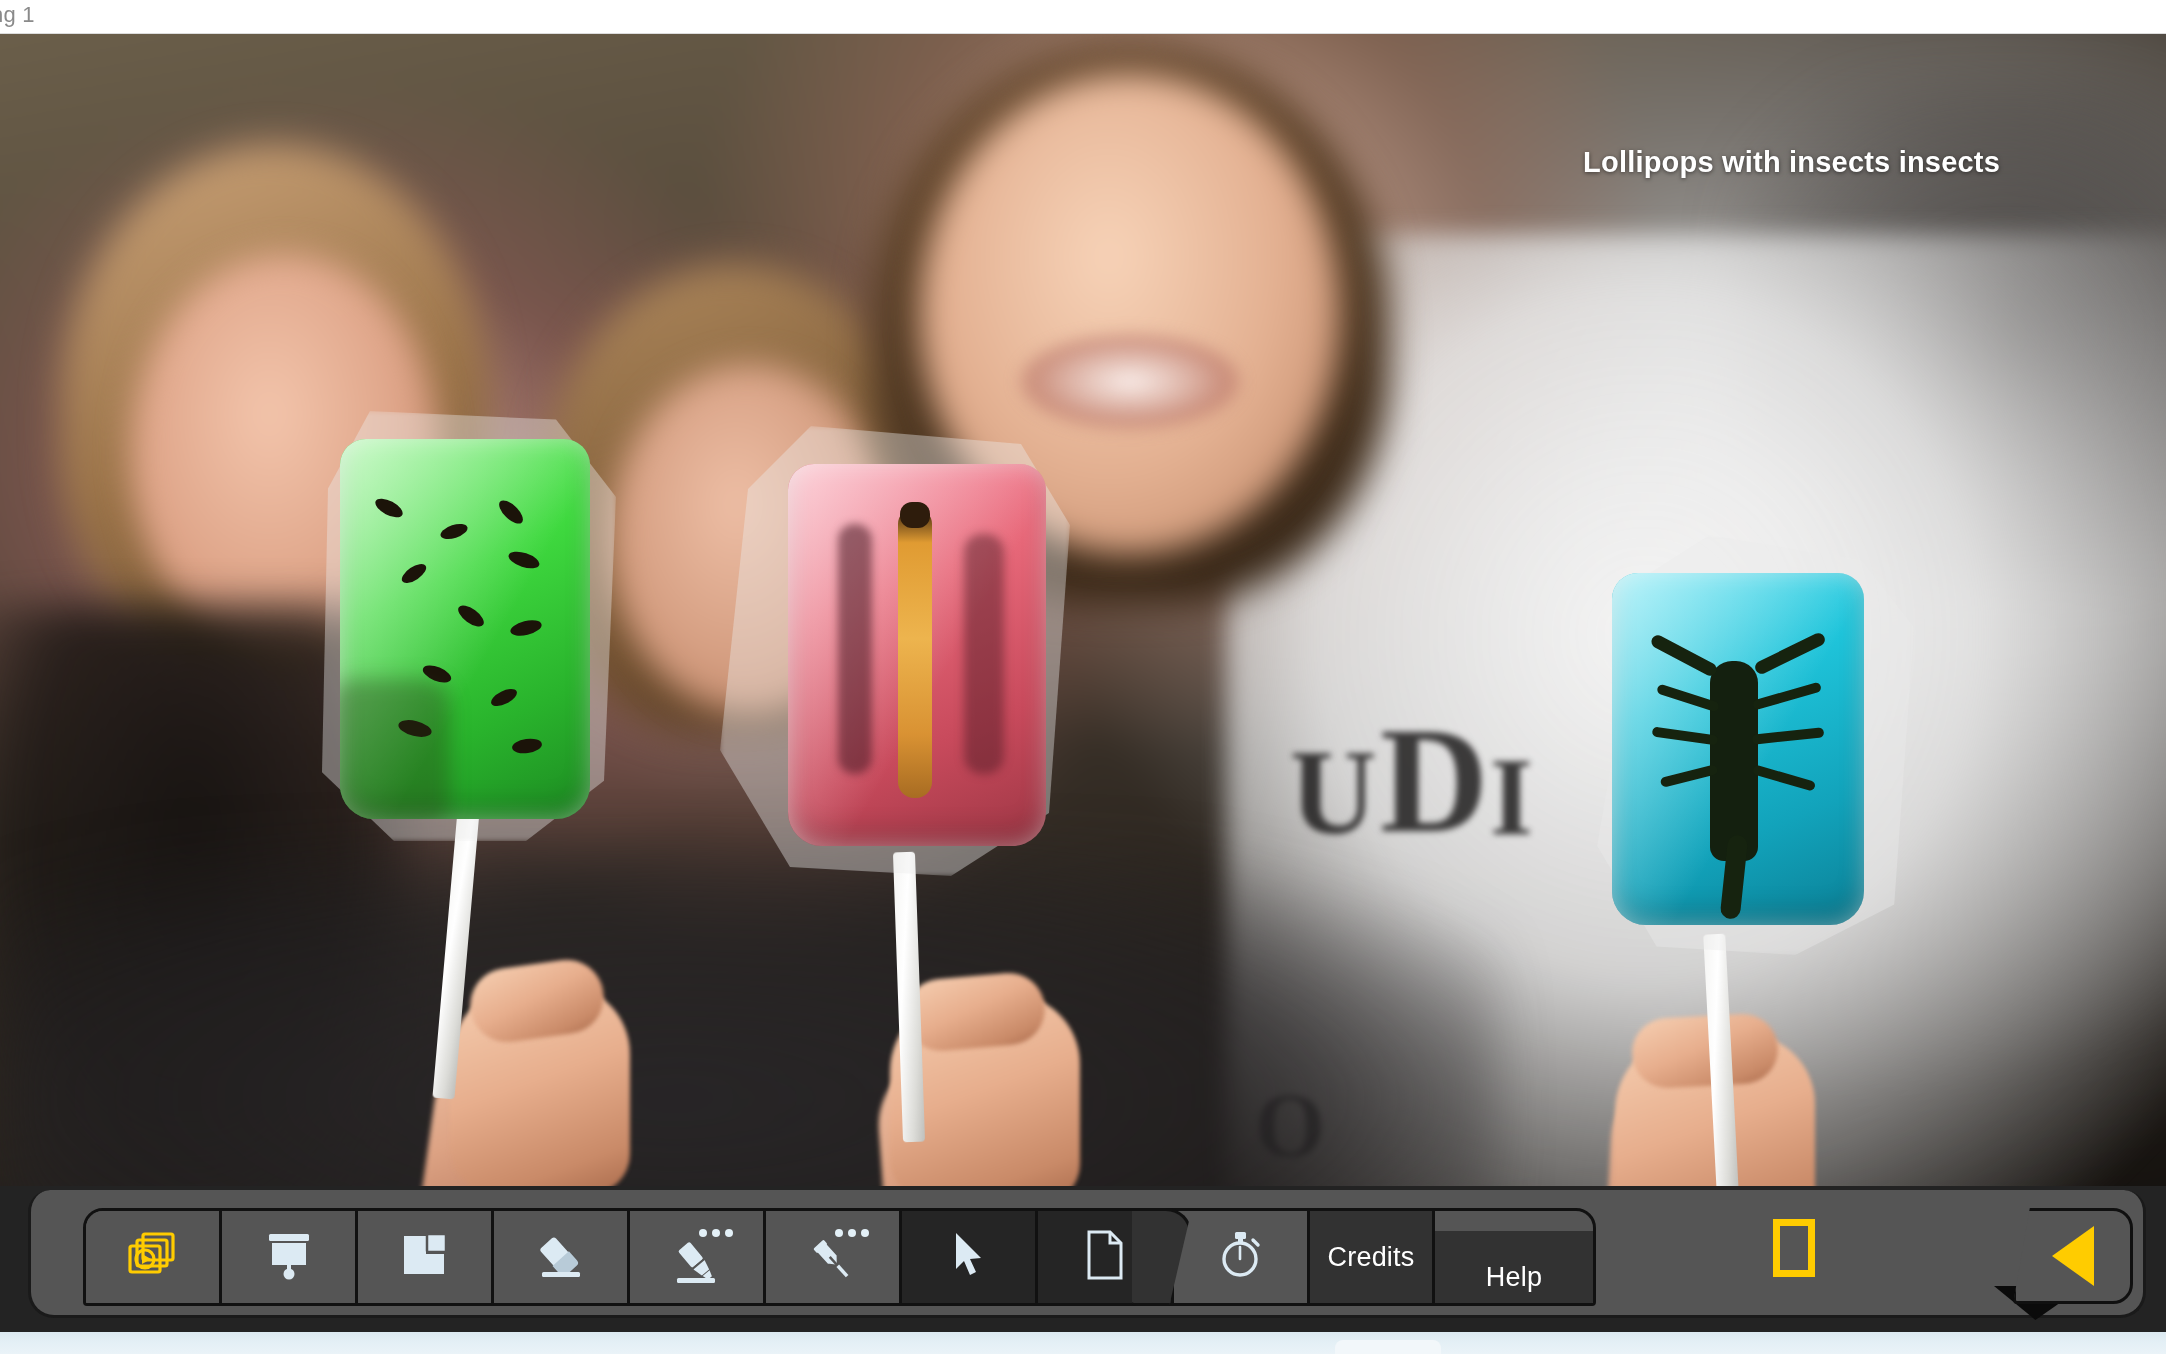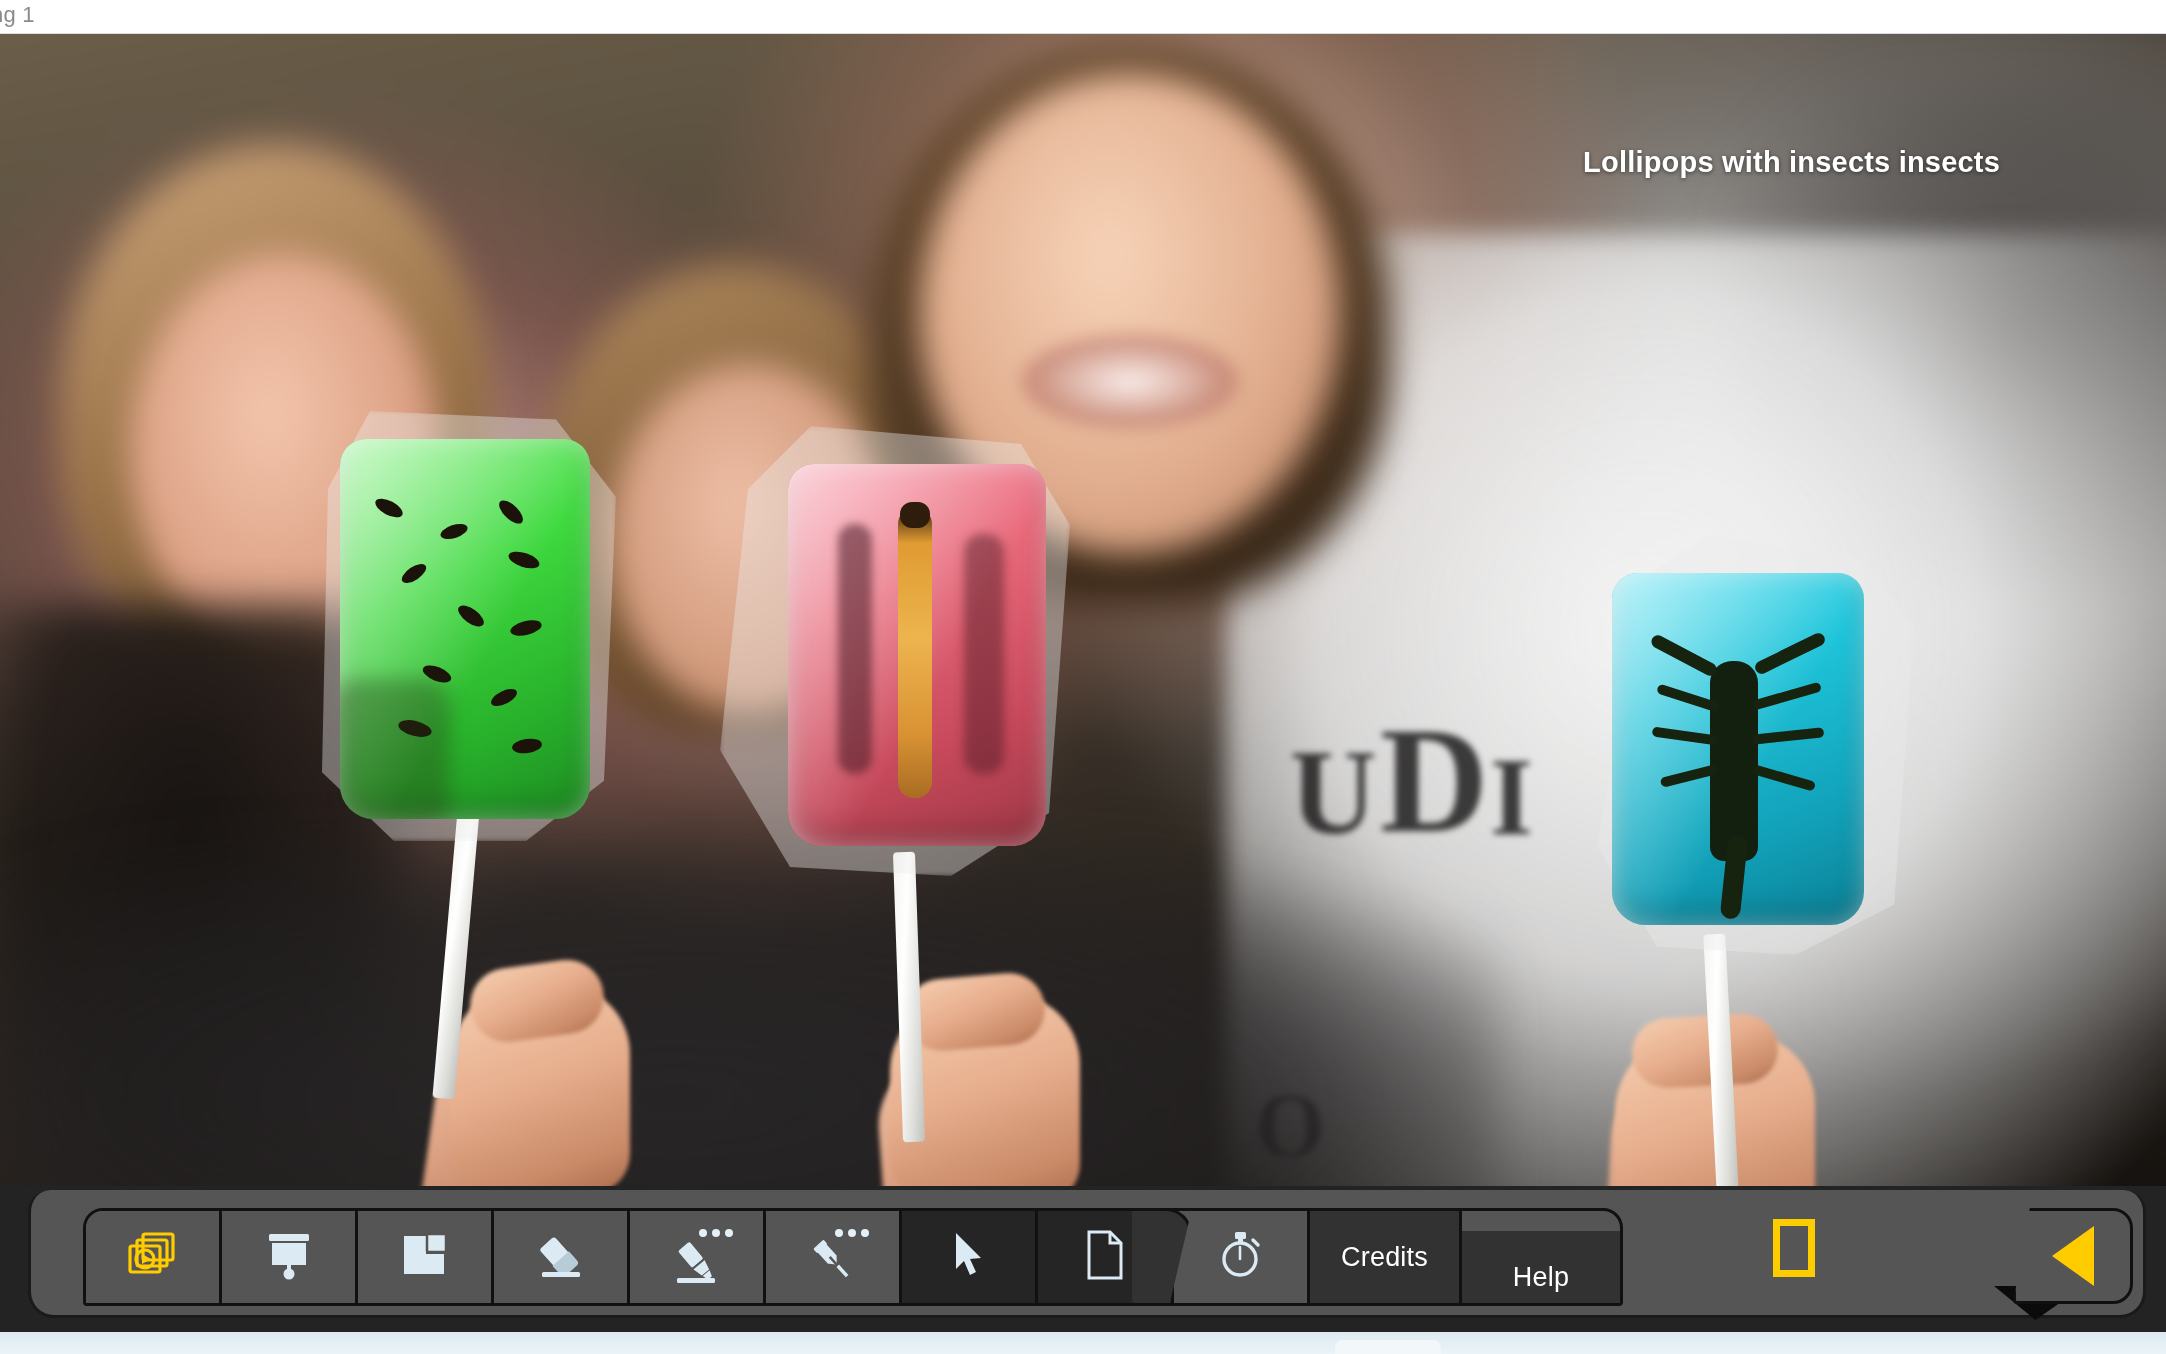--- a/index.html
+++ b/index.html
@@ -195,21 +195,21 @@
     background: #555555;
     border-right: 3px solid #111111;
     display: flex;
     align-items: center;
     justify-content: center;
     position: relative;
   }
   .tool-btn:last-child { border-right: none; margin-top: 20px; }
   .tool-btn.dark { background: #252525; }
   .tool-btn.label-btn {
-    width: 152px;
+    width: 125px;
     background: #323232;
     color: #ffffff;
     font-size: 27px;
     letter-spacing: .2px;
   }
   .tool-btn.label-btn.help { width: 158px; }
   .dots {
     position: absolute;
     top: 18px; left: 50%;
     transform: translateX(2px);

